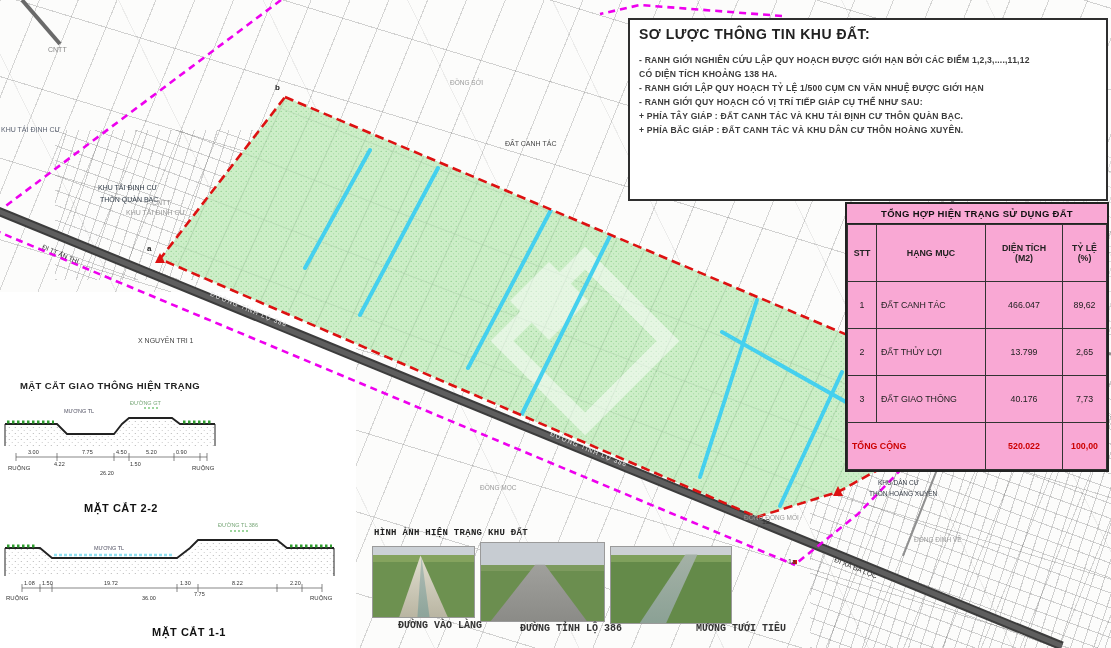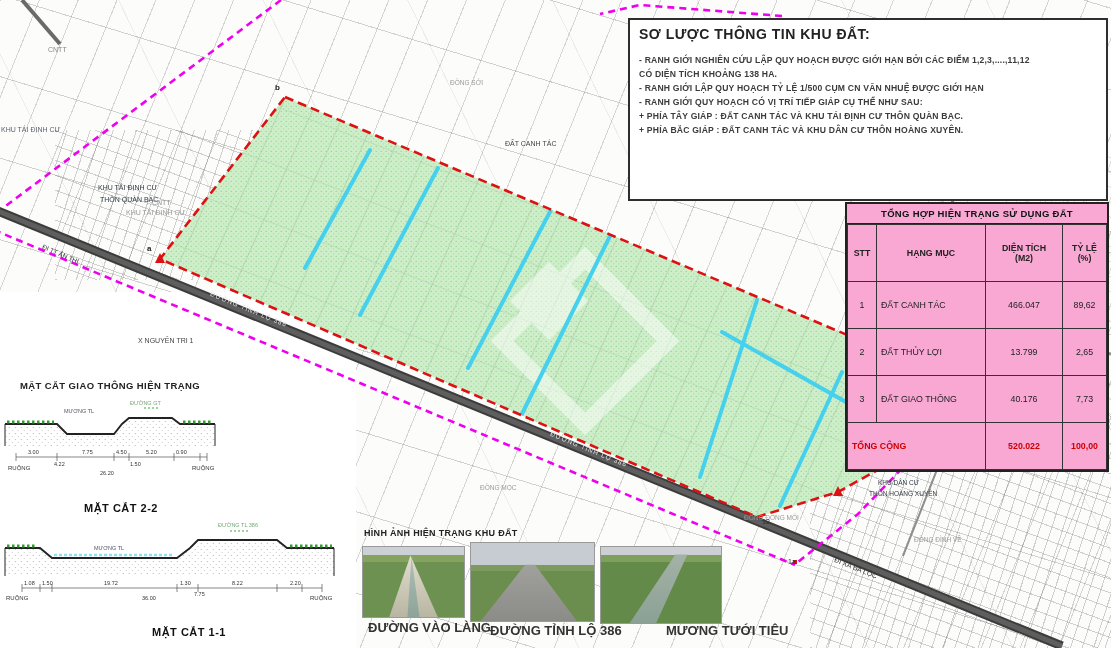--- a/index.html
+++ b/index.html
@@ -33,25 +33,25 @@
   table.lu td,table.lu th{border:1px solid #333;font-size:8.8px;color:#222;text-align:center;
     padding:18px 1px;white-space:pre-line;}
   table.lu th{font-weight:bold;}
   table.lu td.hm{text-align:left;padding-left:4px;}
   table.lu tr.total td{color:#cc0000;font-weight:bold;}
   
   .sections{position:absolute;left:0;top:376px;width:352px;z-index:25;}
   .sec-heading{position:absolute;left:20px;top:4px;font-size:9.5px;font-weight:bold;color:#222;letter-spacing:.4px;}
   .sec-caption{position:absolute;font-size:11px;font-weight:bold;color:#111;letter-spacing:.5px;}
   
-  .photos{position:absolute;left:362px;top:528px;width:365px;height:118px;z-index:25;}
+  .photos{position:absolute;left:372px;top:528px;width:365px;height:118px;z-index:25;font-family:Liberation Mono, monospace;}
   .ph-heading{position:absolute;left:2px;top:0;font-size:9px;font-weight:bold;color:#222;letter-spacing:.3px;}
   .photo{position:absolute;border:1px solid #9a9a9a;overflow:hidden;background:#6f934f;}
   .photo .shape{position:absolute;inset:0;}
-  .ph-caption{position:absolute;font-size:13px;font-weight:bold;color:#333;white-space:nowrap;}
+  .ph-caption{position:absolute;font-size:10px;font-weight:bold;color:#333;white-space:nowrap;margin-left:20px;}
   .p1base{background:linear-gradient(180deg,#ccd1d6 0 11%,#85a35e 11% 22%,#6d9150 22% 100%);}
   .p1path{clip-path:polygon(47% 12%,26% 100%,74% 100%);background:linear-gradient(180deg,#e7e4d6,#b9b5a2);}
   .p1ditch{clip-path:polygon(48% 14%,44% 100%,56% 100%);background:linear-gradient(180deg,#b6c2bb,#8da49a);}
   .p2base{background:linear-gradient(180deg,#c7ccd2 0 28%,#7d9a5e 28% 36%,#6b8e4f 36% 100%);}
   .p2road{clip-path:polygon(44% 28%,52% 28%,86% 100%,8% 100%);background:linear-gradient(180deg,#a8a8a4,#8b8b87);}
   .p3base{background:linear-gradient(180deg,#ccd0d4 0 10%,#7fa05c 10% 20%,#648a49 20% 100%);}
   .p3canal{clip-path:polygon(62% 10%,72% 10%,46% 100%,24% 100%);background:linear-gradient(180deg,#a7b3a8,#8ba195);}
   .svgtext{font-family:"Liberation Sans",sans-serif;}
 </style>
 </head>

